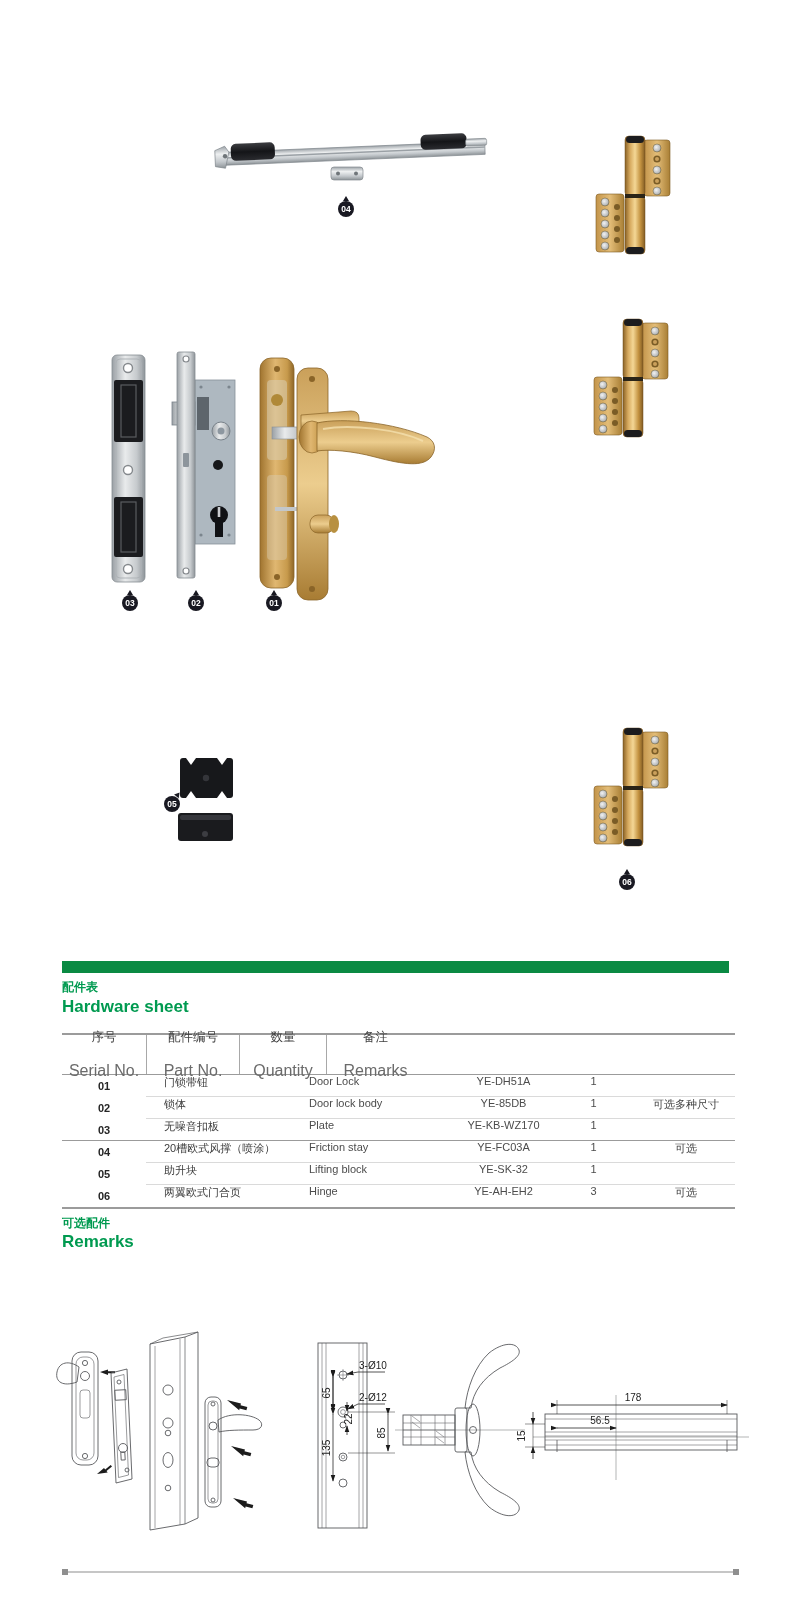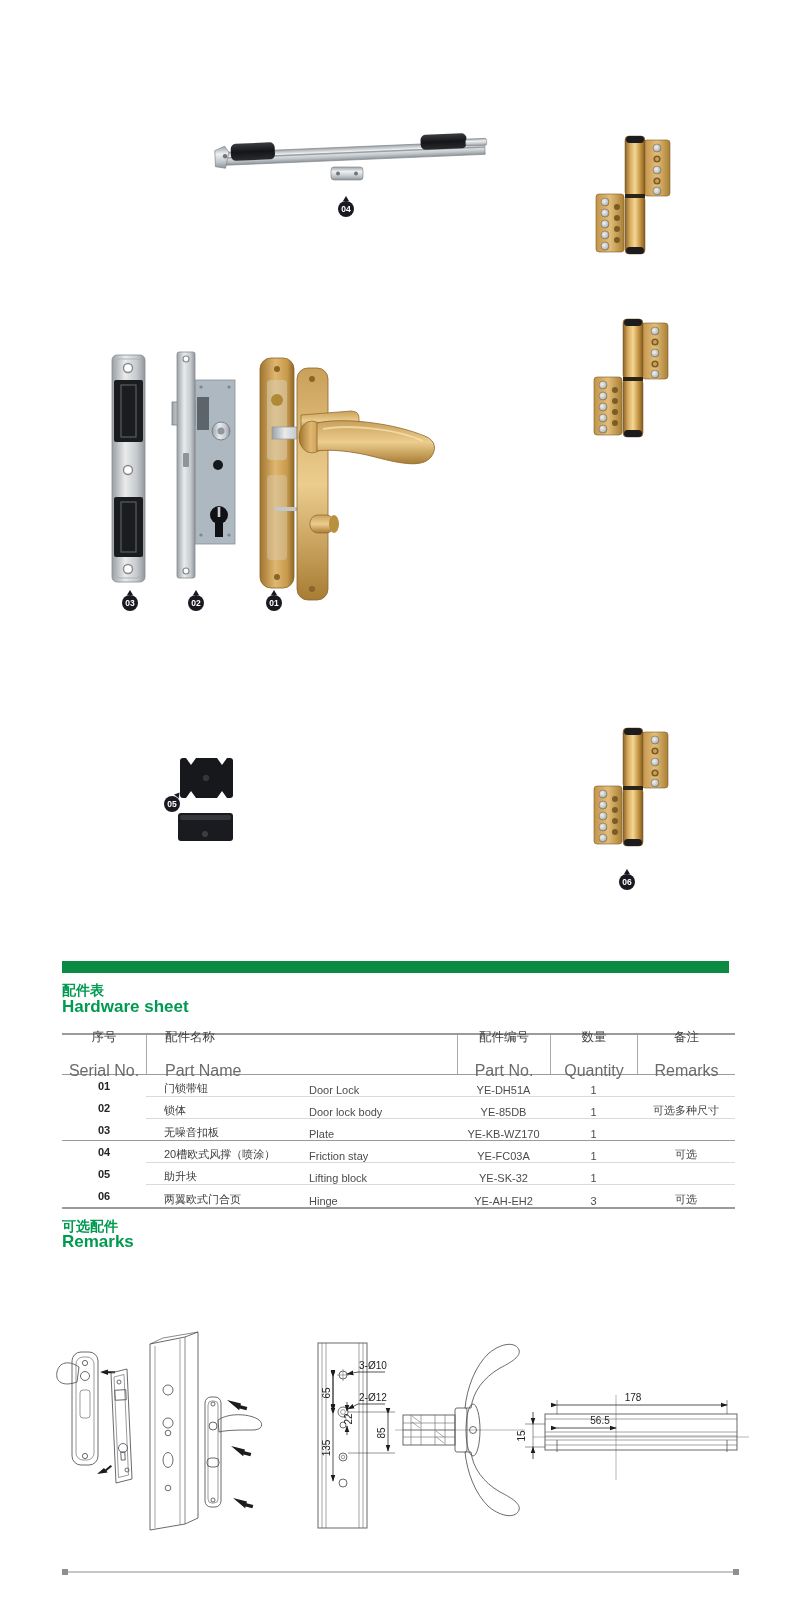--- a/index.html
+++ b/index.html
@@ -9,37 +9,37 @@
   
   .plabel{position:absolute;width:16px;height:16px;border-radius:50%;background:#191922;color:#fff;
           font-size:8.5px;font-weight:bold;display:flex;align-items:center;justify-content:center;z-index:5;}
   .plabel::before{content:'';position:absolute;top:-5px;left:50%;margin-left:-3px;width:0;height:0;
           border-left:3px solid transparent;border-right:3px solid transparent;border-bottom:5px solid #191922;}
   .plabel.ne::before{left:auto;right:-1px;top:-4px;transform:rotate(40deg);}
 
   
   .greenbar{position:absolute;left:62px;top:961px;width:667px;height:12px;background:#0a8a43;}
   .gtxt{position:absolute;color:#009a50;font-weight:bold;line-height:1.15;}
-  .gtxt.zh{font-size:14px;}
+  .gtxt.zh{font-size:12px;font-family:Liberation Mono, monospace;}
   .gtxt.en{font-size:17px;}
 
   
   .sheet{position:absolute;left:62px;top:1033px;width:673px;color:#3c3c3c;
          border-top:2px solid #9b9b9b;border-bottom:2px solid #9b9b9b;}
   .hrow{display:flex;height:40px;border-bottom:1px solid #9b9b9b;box-sizing:border-box;}
   .hcell{display:flex;flex-direction:column;justify-content:center;align-items:center;gap:16px;box-sizing:border-box;}
   .hcell + .hcell{border-left:1px solid #a8a8a8;}
   .hcell .zh{font-size:12.5px;color:#3f3f3f;}
   .hcell .en{font-size:16px;color:#6b6b6b;}
   .c1{width:84px;} .c2{width:311px;} .c3{width:93px;} .c4{width:87px;} .c5{width:98px;}
   .hcell.c2{align-items:flex-start;padding-left:18px;}
   .brow{display:flex;height:22px;box-sizing:border-box;align-items:stretch;font-size:11px;}
   .brow.sepfull{border-bottom:1px solid #9b9b9b;}
   .bno{width:84px;display:flex;align-items:center;justify-content:center;font-weight:bold;color:#262626;}
-  .rest{flex:1;display:flex;align-items:flex-end;box-sizing:border-box;}
+  .rest{flex:1;display:flex;align-items:flex-start;box-sizing:border-box;}
   .brow.seppart .rest{border-bottom:1px solid #dadada;}
   .bzh{width:145px;padding-left:18px;box-sizing:content-box;color:#3c3c3c;}
   .ben{width:148px;color:#4c4c4c;}
   .bpn{width:93px;text-align:center;color:#4c4c4c;}
   .bq{width:87px;text-align:center;color:#4c4c4c;}
   .brm{width:98px;text-align:center;color:#3c3c3c;}
 
   
   .brule{position:absolute;left:65px;top:1571px;width:670px;height:2px;background:#c6c6c6;}
   .bsq{position:absolute;width:6px;height:6px;background:#8f8f8f;top:1569px;}
@@ -262,24 +262,20 @@
   <div class="greenbar"></div>
   <div class="gtxt zh" style="left:62px;top:982px">配件表</div>
   <div class="gtxt en" style="left:62px;top:997px">Hardware sheet</div>
 
   <div class="sheet">
     <div class="hrow">
       <div class="hcell c1">
         <span class="zh">序号</span>
         <span class="en">Serial No.</span>
       </div>
-      <div class="hcell c2">
-        <span class="zh">配件名称</span>
-        <span class="en">Part Name</span>
-      </div>
       <div class="hcell c3">
         <span class="zh">配件编号</span>
         <span class="en">Part No.</span>
       </div>
       <div class="hcell c4">
         <span class="zh">数量</span>
         <span class="en">Quantity</span>
       </div>
       <div class="hcell c5">
         <span class="zh">备注</span>

